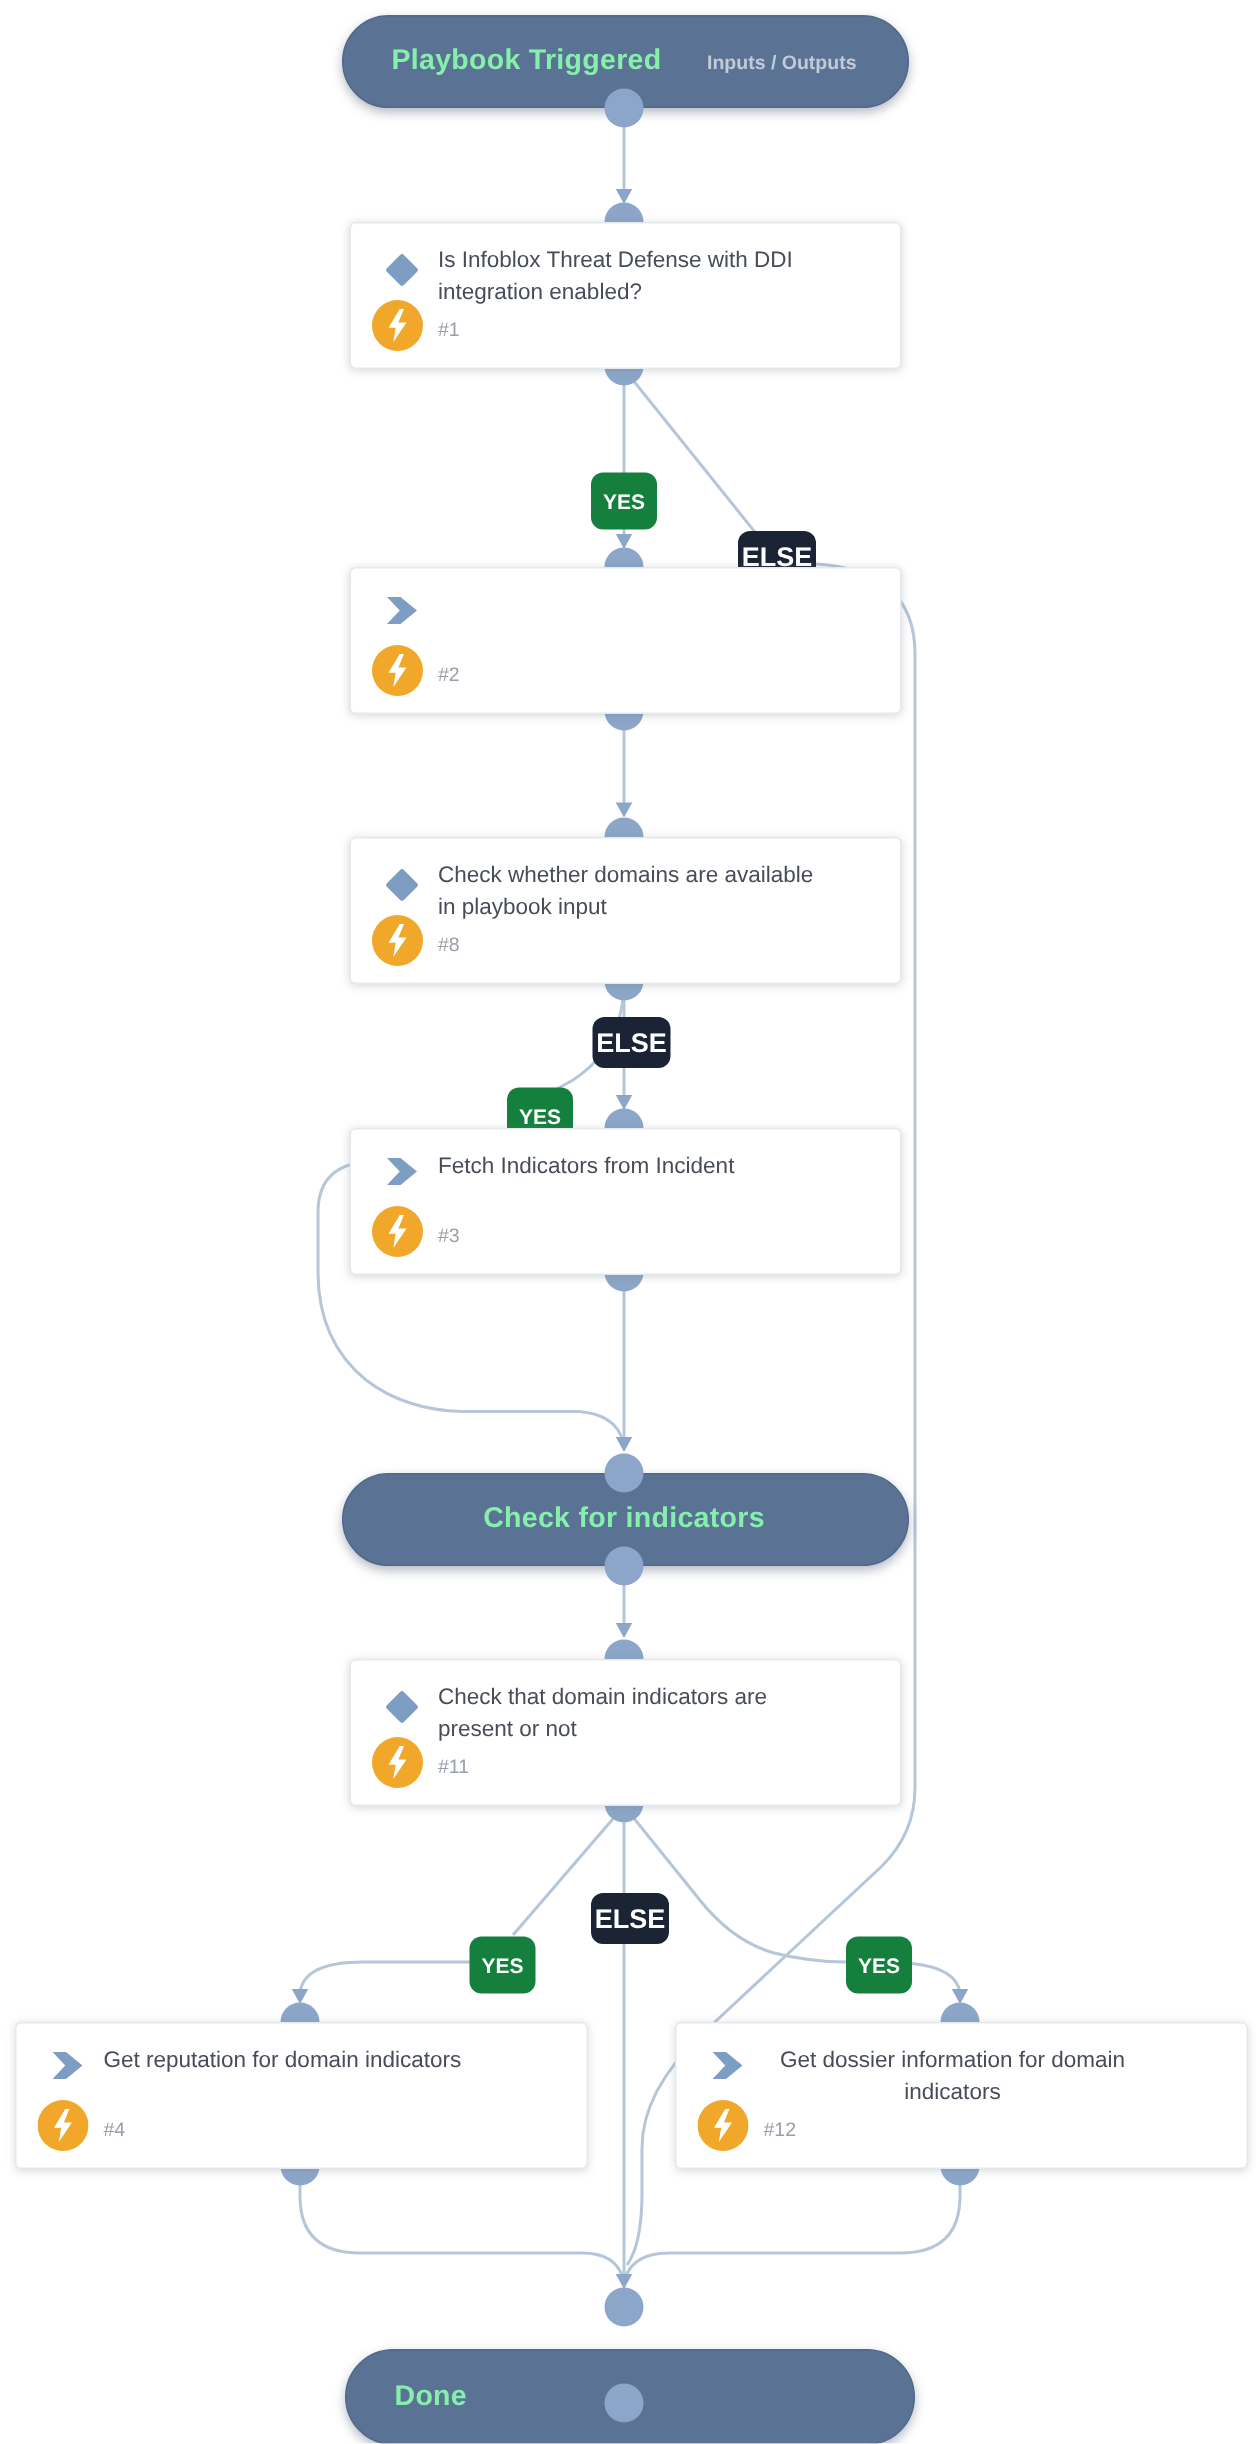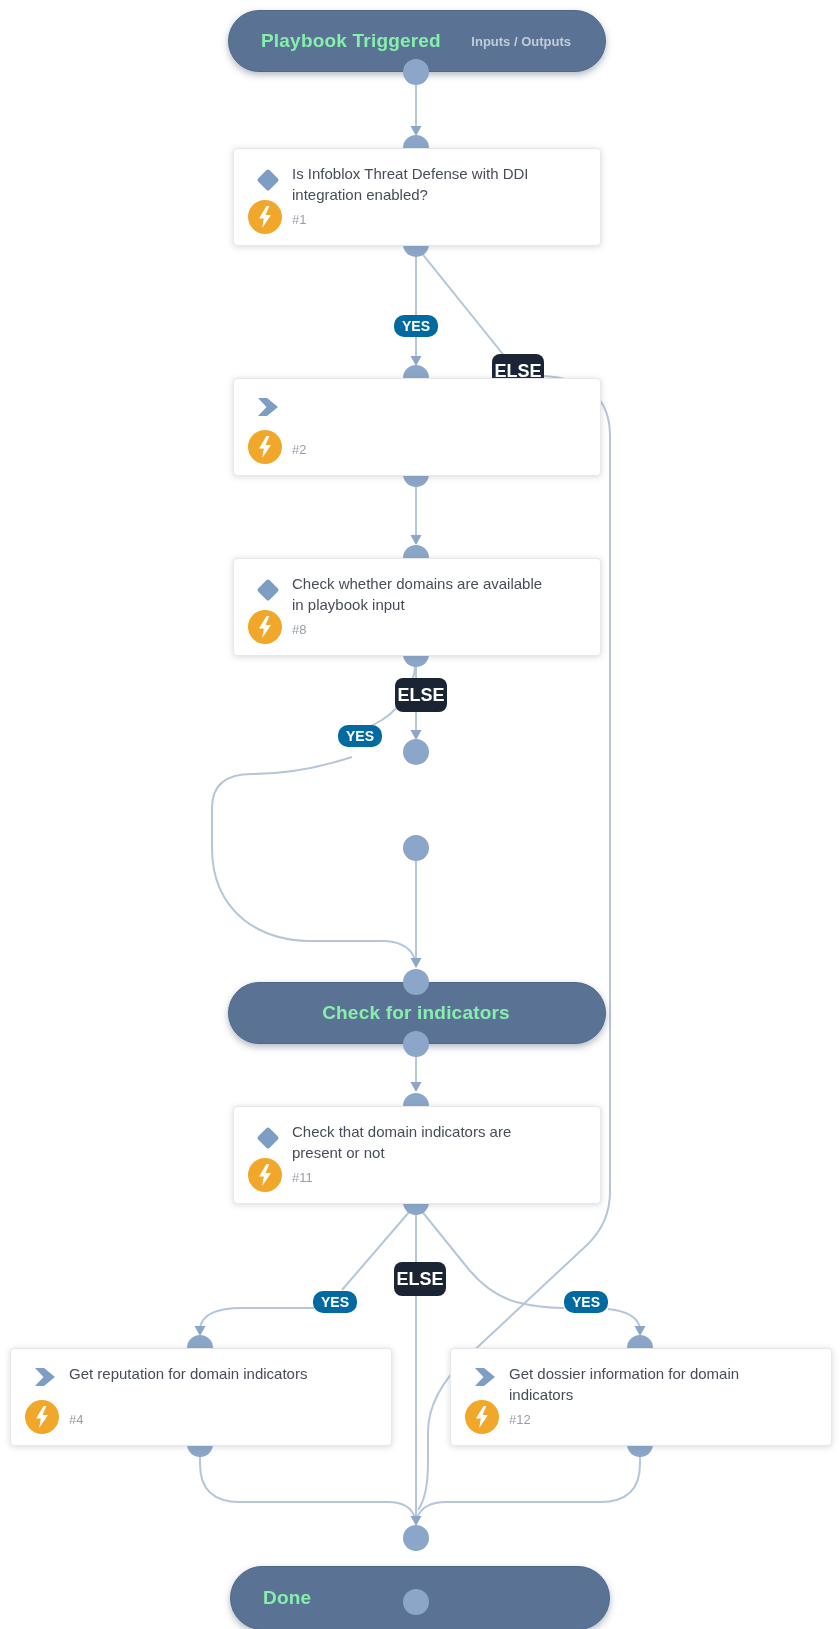--- a/index.html
+++ b/index.html
@@ -42,21 +42,21 @@
   .bolt {
     position:absolute; left:14px; bottom:11px; width:34px; height:34px;
   }
 
   
   .lbl {
     position:absolute; z-index:1; color:#ffffff; font-weight:700;
     display:flex; align-items:center; justify-content:center;
     border-radius:8px; box-sizing:border-box;
   }
-  .lbl-yes  { width:44px; height:22px; background:#0369a1; font-size:14px;border-radius:10px; }
+  .lbl-yes  { width:44px; height:38px; background:#15803d; font-size:14px; }
   .lbl-else { width:52px; height:34px; background:#1b2435; font-size:18px; }
 </style>
 </head>
 <body>
 
 <div id="canvas">
 
   <svg class="layer" width="840" height="1629" viewBox="0 0 840 1629">
     <g fill="none" stroke="#b5c6d9" stroke-width="2">
 
@@ -156,20 +156,31 @@
     <svg class="bolt" width="34" height="34" viewBox="0 0 34 34">
       <circle cx="17" cy="17" r="17" fill="#f0a72a"></circle>
       <path d="M18.5 6 L11 18.5 L15.8 18.5 L14.2 28 L23 15 L17.6 15 L21.3 6 Z" fill="#ffffff"></path>
     </svg>
     <div class="num">#8</div>
   </div>
 
   <div class="lbl lbl-else" style="left:395px; top:678px;">ELSE</div>
   <div class="lbl lbl-yes" style="left:338px; top:725px;">YES</div>
 
+  <div class="card" style="left:233px; top:752px;">
+    <svg class="chev" width="20" height="18" viewBox="0 0 20 18">
+      <path d="M0 0 L9 0 L20 9 L9 18 L0 18 L8.5 9 Z" fill="#7e9dc2"></path>
+    </svg>
+    <div class="title">Fetch Indicators from Incident</div>
+    <svg class="bolt" width="34" height="34" viewBox="0 0 34 34">
+      <circle cx="17" cy="17" r="17" fill="#f0a72a"></circle>
+      <path d="M18.5 6 L11 18.5 L15.8 18.5 L14.2 28 L23 15 L17.6 15 L21.3 6 Z" fill="#ffffff"></path>
+    </svg>
+    <div class="num">#3</div>
+  </div>
 
   <div class="pill" style="left:228px; top:982px; width:378px;justify-content:center;">
     <span class="pill-title">Check for indicators</span>
   </div>
 
   <div class="card" style="left:233px; top:1106px;">
     <div class="diamond"></div>
     <div class="title">Check that domain indicators are present or not</div>
     <svg class="bolt" width="34" height="34" viewBox="0 0 34 34">
       <circle cx="17" cy="17" r="17" fill="#f0a72a"></circle>
@@ -187,21 +198,21 @@
       <path d="M0 0 L9 0 L20 9 L9 18 L0 18 L8.5 9 Z" fill="#7e9dc2"></path>
     </svg>
     <div class="title">Get reputation for domain indicators</div>
     <svg class="bolt" width="34" height="34" viewBox="0 0 34 34">
       <circle cx="17" cy="17" r="17" fill="#f0a72a"></circle>
       <path d="M18.5 6 L11 18.5 L15.8 18.5 L14.2 28 L23 15 L17.6 15 L21.3 6 Z" fill="#ffffff"></path>
     </svg>
     <div class="num">#4</div>
   </div>
 
-  <div class="card" style="left:450px; top:1348px; width:380px;">
+  <div class="card" style="left:450px; top:1348px; width:380px;text-align:center;">
     <svg class="chev" width="20" height="18" viewBox="0 0 20 18">
       <path d="M0 0 L9 0 L20 9 L9 18 L0 18 L8.5 9 Z" fill="#7e9dc2"></path>
     </svg>
     <div class="title">Get dossier information for domain indicators</div>
     <svg class="bolt" width="34" height="34" viewBox="0 0 34 34">
       <circle cx="17" cy="17" r="17" fill="#f0a72a"></circle>
       <path d="M18.5 6 L11 18.5 L15.8 18.5 L14.2 28 L23 15 L17.6 15 L21.3 6 Z" fill="#ffffff"></path>
     </svg>
     <div class="num">#12</div>
   </div>

